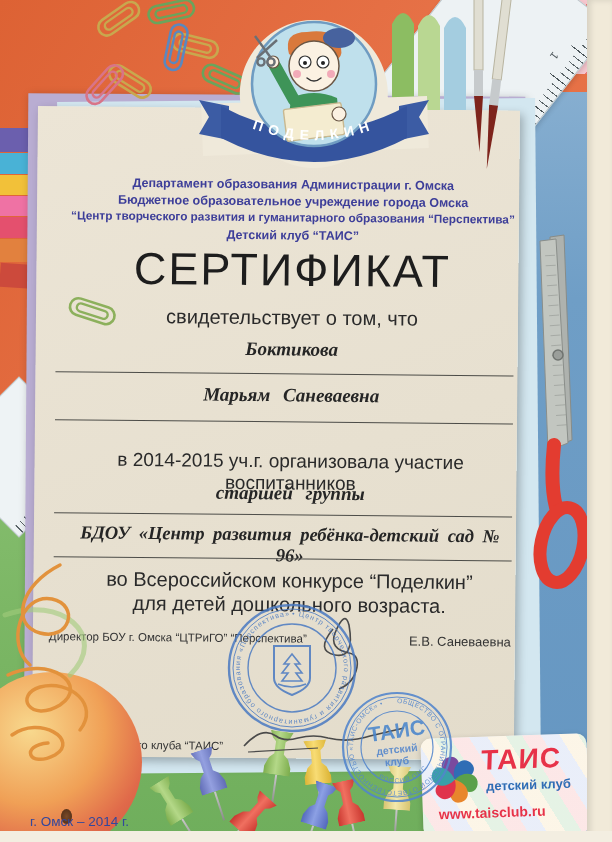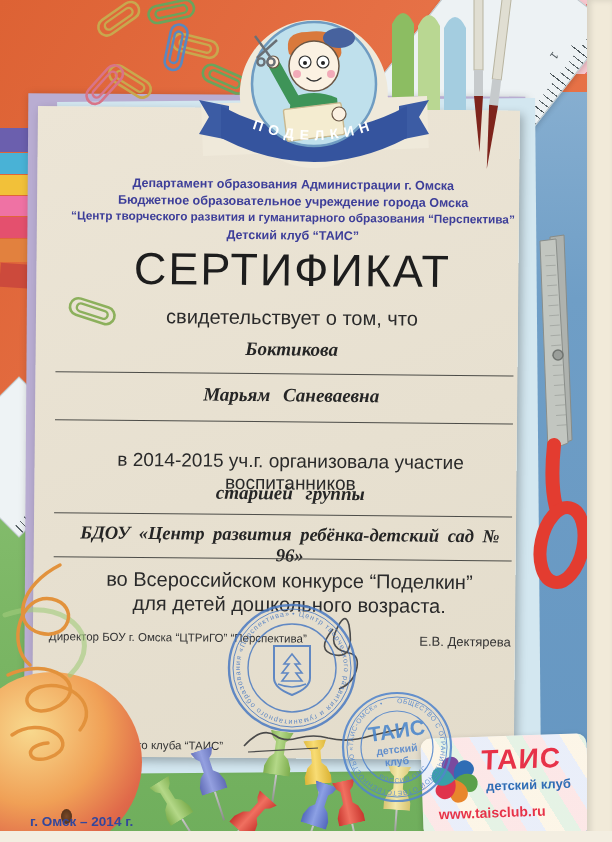--- a/index.html
+++ b/index.html
@@ -59,21 +59,21 @@
   .pin{position:absolute;width:30px;height:76px;z-index:25;}
   .pin .cap{position:absolute;left:0;top:0;width:30px;height:44px;
     clip-path:polygon(12% 0,88% 0,78% 16%,66% 24%,66% 52%,82% 62%,94% 82%,94% 100%,6% 100%,6% 82%,18% 62%,34% 52%,34% 24%,22% 16%);}
   .pin .ndl{position:absolute;left:14px;top:44px;width:2px;height:30px;
     background:linear-gradient(#c8c8c8,#8a8a8a);}
   
   .apple{position:absolute;left:-38px;top:672px;width:180px;height:180px;border-radius:50%;
     background:radial-gradient(circle at 38% 32%,#f8d98e,#f0a056 45%,#e06a4a 72%,#c85040);z-index:20;}
   .apple .dot{position:absolute;left:55%;top:76%;width:11px;height:15px;border-radius:50%;
     background:radial-gradient(#7a4a28,#4a2a14);}
-  .place{position:absolute;left:30px;top:814px;font-size:13.5px;font-weight:700;color:#33479c;z-index:26;}
+  .place{position:absolute;left:30px;top:814px;font-size:13.5px;font-weight:400;color:#33479c;z-index:26;}
   .card{position:absolute;left:422px;top:736px;width:166px;height:100px;background:#fff;border-radius:10px;
         transform:rotate(-2deg);box-shadow:0 2px 6px rgba(0,0,0,.2);z-index:28;overflow:hidden;}
   .card .stripes{position:absolute;inset:0;opacity:.35;
     background:repeating-linear-gradient(60deg,rgba(120,190,120,.55) 0 14px,rgba(240,120,120,.5) 14px 30px,rgba(120,150,220,.45) 30px 46px,rgba(240,200,120,.5) 46px 62px);}
   .card .brand{position:absolute;left:60px;top:8px;font-size:28px;font-weight:bold;color:#e73248;letter-spacing:1px;transform:skewX(-4deg);}
   .card .sub{position:absolute;left:64px;top:42px;font-size:13px;font-weight:bold;color:#2f6db5;}
   .card .url{position:absolute;left:16px;top:68px;font-size:14px;font-weight:bold;color:#e73248;}
   .badge{position:absolute;left:193px;top:14px;width:242px;height:168px;z-index:40;}
   .clipssvg{position:absolute;left:55px;top:0;z-index:5;}
   .yarn{position:absolute;left:0;top:555px;z-index:21;}
@@ -186,21 +186,21 @@
     <div class="rule" style="top:313px;"></div>
     <div class="cline" style="top:342px;font-size:19px;">в 2014-2015 уч.г. организовала участие воспитанников</div>
     <div class="cline fld" style="top:374px;">старшей группы</div>
     <div class="rule" style="top:406px;"></div>
     <div class="cline fld fld-sm" style="top:416px;">БДОУ «Центр развития ребёнка-детский сад № 96»</div>
     <div class="rule" style="top:450px;"></div>
     <div class="cline sans20" style="top:461px;">во Всероссийском конкурсе “Поделкин”</div>
     <div class="cline sans20" style="top:485px;">для детей дошкольного возраста.</div>
     <div class="sigrow" style="left:16px;top:524px;width:462px;">
       <span class="sigrole">Директор БОУ г. Омска “ЦТРиГО” “Перспектива”</span>
-      <span class="signame">Е.В. Дектярева</span>
+      <span class="signame">Е.В. Саневаевна</span>
     </div>
     <div class="sigrow" style="left:16px;top:632px;width:502px;">
       <span class="sigrole">Директор Детского клуба “ТАИС”</span>
       <span class="signame">Е.В. Кассал</span>
     </div>
   </div>
 
   <svg class="scissors" width="80" height="400" viewBox="0 0 80 400">
     <polygon points="30,22 44,20 52,225 34,232" fill="#aeb2ae" stroke="#888c88" stroke-width="1"></polygon>
     <polygon points="20,26 36,24 48,228 28,236" fill="#c2c6c0" stroke="#8a8e8a" stroke-width="1"></polygon>

